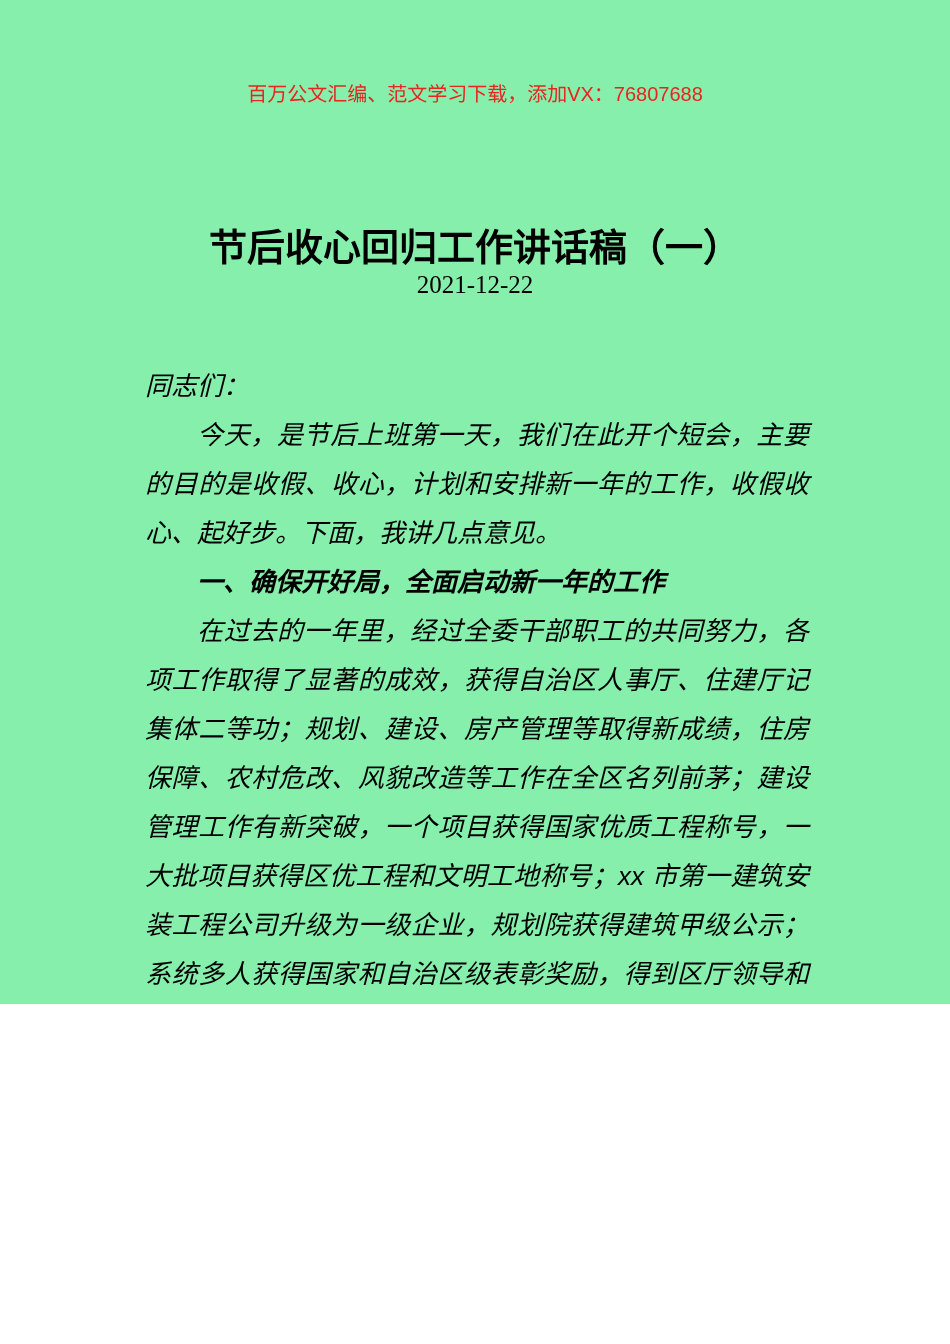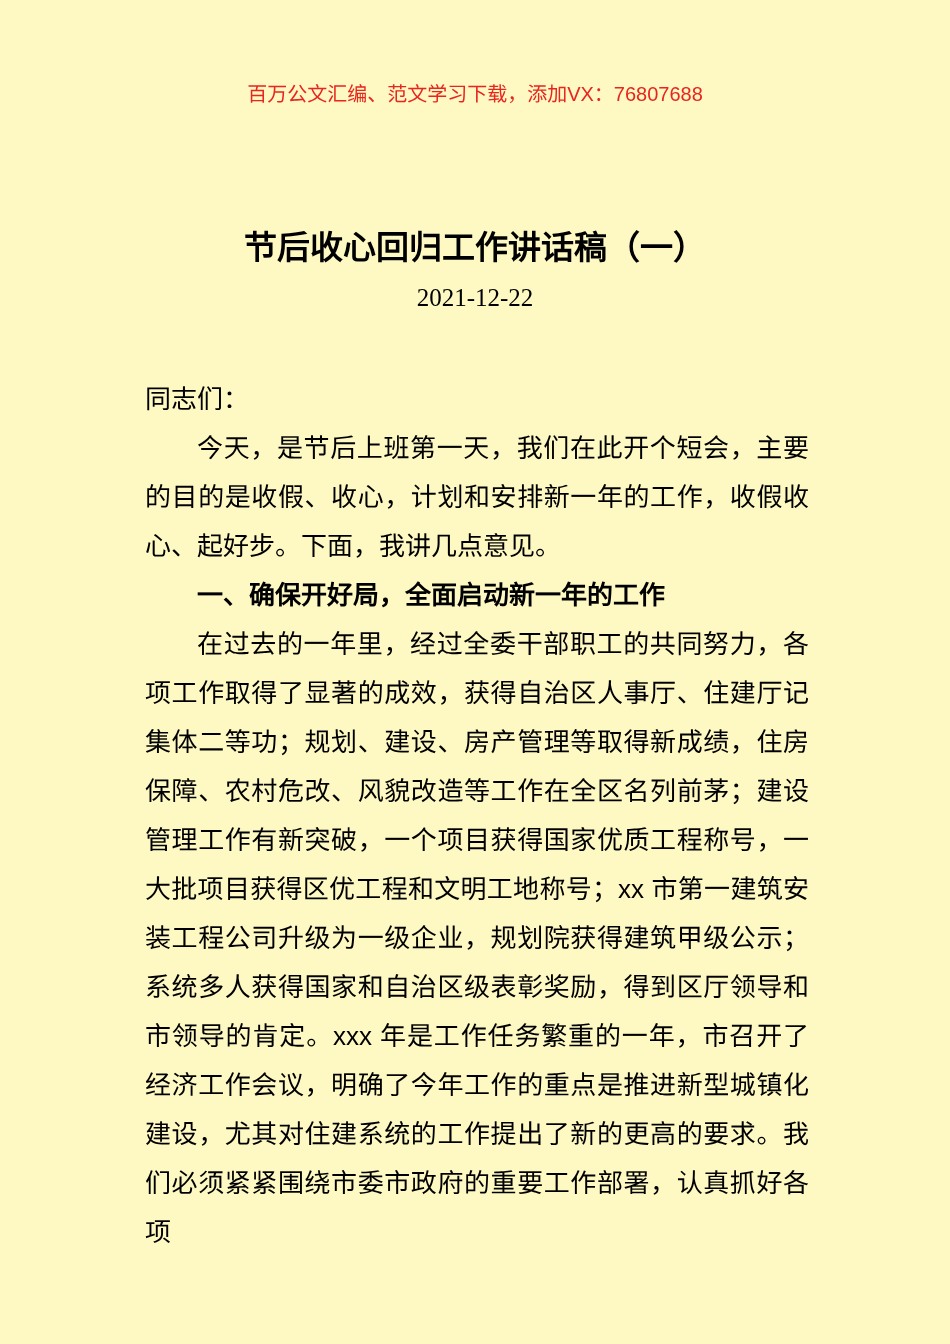--- a/index.html
+++ b/index.html
@@ -9,55 +9,56 @@
   }
   body {
     width: 950px;
     height: 1344px;
     font-family: "Liberation Sans", sans-serif;
     color: #000000;
   }
   .page {
     position: relative;
     width: 950px;
-    height: 1344px;
-    background: #fef9c3;
+    height: 1004px;
+    background: #86efac;
     overflow: hidden;
     box-sizing: border-box;
   }
   .promo {
     margin-top: 82px;
     text-align: center;
     font-size: 20px;
     line-height: 24px;
     font-family: "Liberation Sans", sans-serif;
     
   }
   .doc-title {
     margin: 120px 40px 0 40px;
     text-align: center;
-    font-size: 33px;
+    font-size: 38px;
     line-height: 44px;
     font-weight: bold;
     font-family: "Liberation Sans", sans-serif;
     letter-spacing: 0px;
   }
   .doc-date {
-    margin-top: 13px;
+    margin-top: 0;
     text-align: center;
     font-size: 25px;
     line-height: 30px;
     font-family: "Liberation Serif", serif;
   }
   .content {
     margin: 62px 141px 0 145px; 
     font-size: 26px;
     line-height: 49px;
     text-align: justify;
     text-justify: inter-ideograph;
+    font-style: italic;
   }
   .content p {
     margin: 0;
     padding: 0;
   }
   .para {
     text-indent: 2em;
   }
   .salutation {
     text-indent: 0;

